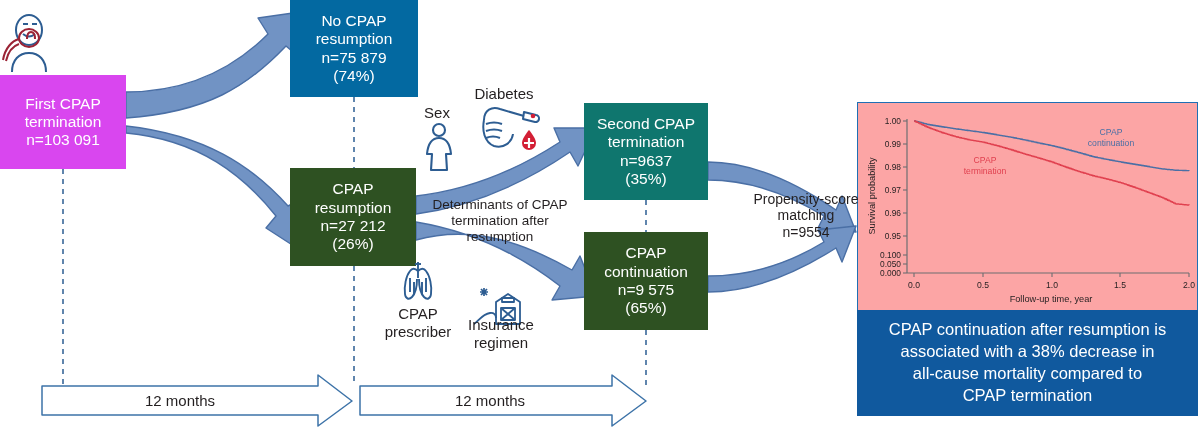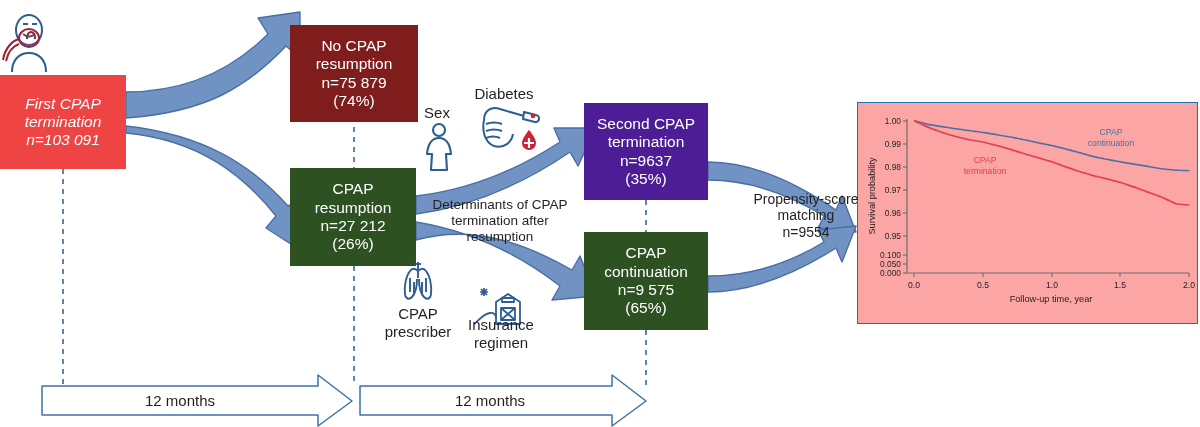--- a/index.html
+++ b/index.html
@@ -101,41 +101,41 @@
     </g>
   </svg>
 
   <svg id="timeline" viewBox="0 0 1200 427">
     <g fill="#ffffff" stroke="#3d73a8" stroke-width="1.5" stroke-linejoin="round">
       <path d="M42,386 L318,386 L318,375 L352,401 L318,426 L318,415 L42,415 Z"></path>
       <path d="M360,386 L612,386 L612,375 L646,401 L612,426 L612,415 L360,415 Z"></path>
     </g>
   </svg>
 
-  <div class="box" id="box-first" style="background: #ef4444; font-style: italic;">
+  <div class="box" id="box-first" style="background: #d946ef;">
     <span>First CPAP</span>
     <span>termination</span>
     <span>n=103 091</span>
   </div>
 
-  <div class="box" id="box-norez" style="background: #7f1d1d; margin-top: 25px;">
+  <div class="box" id="box-norez" style="background: #0369a1;">
     <span>No CPAP</span>
     <span>resumption</span>
     <span>n=75 879</span>
     <span>(74%)</span>
   </div>
 
   <div class="box" id="box-rez" style="background: rgb(46, 81, 34);">
     <span>CPAP</span>
     <span>resumption</span>
     <span>n=27 212</span>
     <span>(26%)</span>
   </div>
 
-  <div class="box" id="box-second" style="background: #4c1d95;">
+  <div class="box" id="box-second" style="background: #0f766e;">
     <span>Second CPAP</span>
     <span>termination</span>
     <span>n=9637</span>
     <span>(35%)</span>
   </div>
 
   <div class="box" id="box-cont" style="background: rgb(46, 81, 34);">
     <span>CPAP</span>
     <span>continuation</span>
     <span>n=9 575</span>
@@ -287,14 +287,22 @@
 
       <g font-family="Liberation Sans, sans-serif" font-size="8.6" text-anchor="middle">
         <text x="253" y="32" fill="#4a6fa5">CPAP</text>
         <text x="253" y="43" fill="#4a6fa5">continuation</text>
         <text x="127" y="60" fill="#e0404f">CPAP</text>
         <text x="127" y="71" fill="#e0404f">termination</text>
       </g>
     </svg>
   </div>
 
+  <div id="conclusion" style="background: rgb(16, 89, 158);">
+    <div>
+      <div>CPAP continuation after resumption is</div>
+      <div>associated with a 38% decrease in</div>
+      <div>all-cause mortality compared to</div>
+      <div>CPAP termination</div>
+    </div>
+  </div>
 
 </div>
 
 </body></html>

